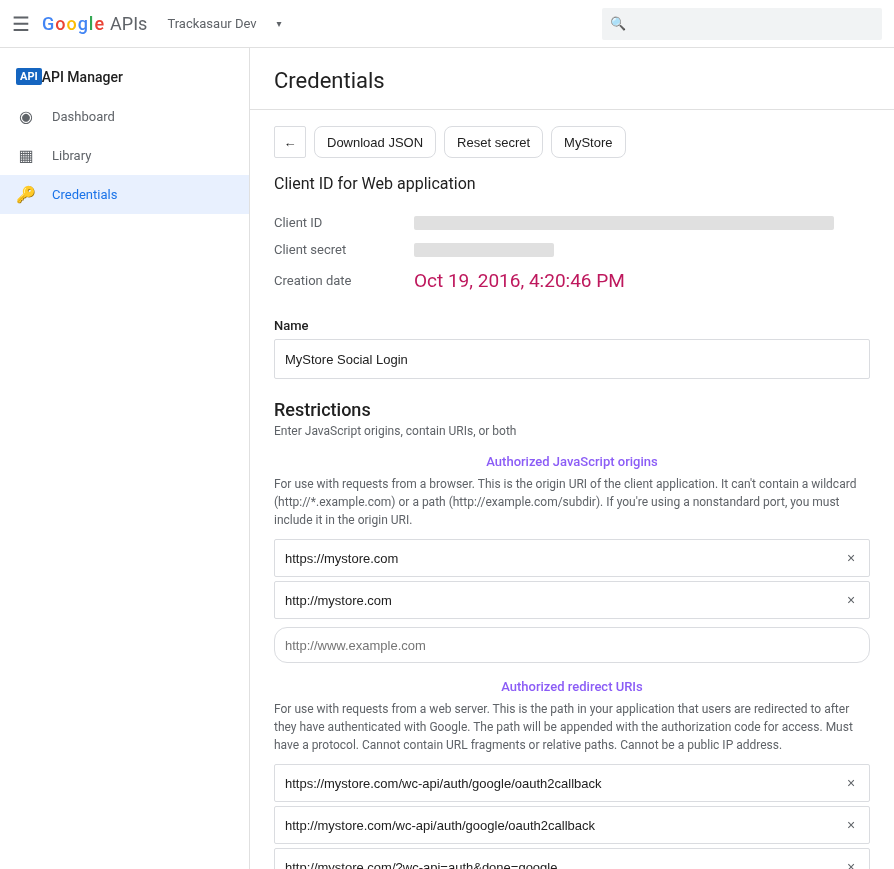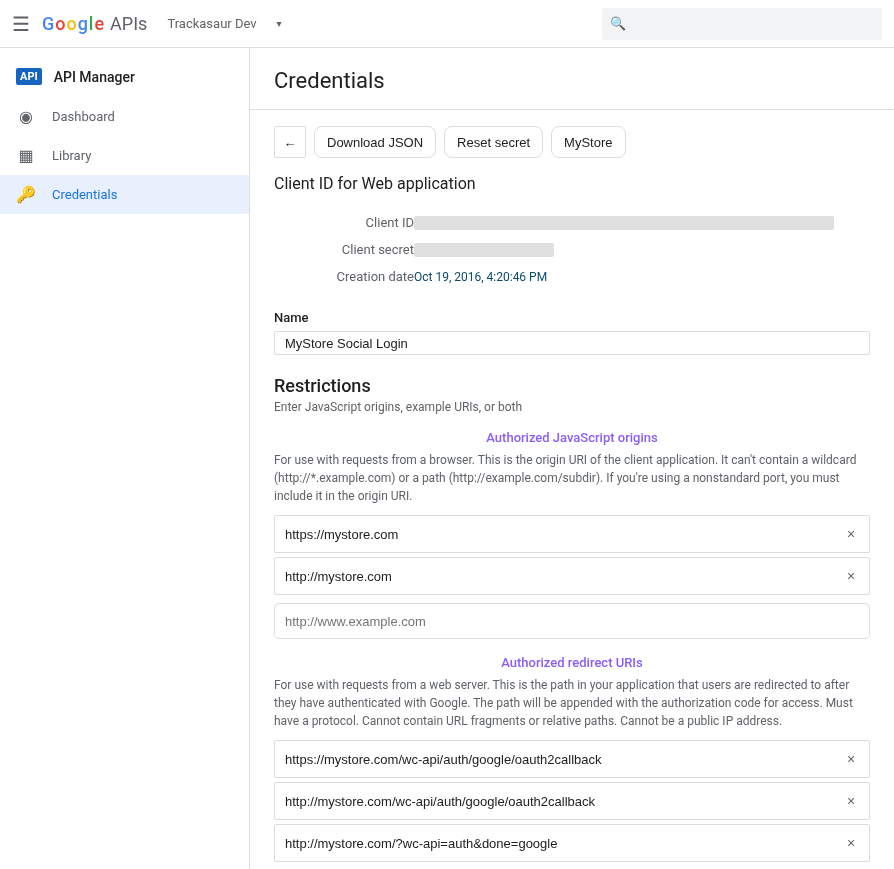--- a/index.html
+++ b/index.html
@@ -42,21 +42,21 @@
 
     
     .sidebar {
       width: 250px;
       background: #fff;
       border-right: 1px solid #e0e0e0;
       flex-shrink: 0;
       padding-top: 8px;
     }
     .sidebar-header {
-      display: flex; align-items: center; gap: 12px;
+      display: flex; align-items: center; 
       padding: 12px 16px;
       font-size: 14px; color: #212121; font-weight: 500;
     }
     .sidebar-api-icon {
       background: #1565c0; color: #fff; font-size: 11px; font-weight: 700;
       padding: 2px 4px; border-radius: 2px;
     }
     .sidebar-item {
       display: flex; align-items: center; gap: 16px;
       padding: 10px 16px; cursor: pointer; color: #5f6368;
@@ -92,33 +92,33 @@
       border: 1px solid #dadce0; border-radius: 2px; background: #fff;
       cursor: pointer;
     }
 
     
     .form-section { padding: 0 24px 24px; }
 
     .client-id-title { font-size: 16px; font-weight: 400; color: #212121; margin-bottom: 16px; }
 
     .info-table { margin-bottom: 20px; }
-    .info-row { display: flex; align-items: center; padding: 6px 0; text-align: right; }
+    .info-row { display: flex; align-items: center; padding: 6px 0; }
     .info-label { width: 140px; color: #5f6368; font-size: 13px; }
-    .info-value { color: #0c4a6e; font-size: 12px; }
+    .info-value { color: #be185d; font-size: 19px; }
     .blurred-value {
       background: #e0e0e0; height: 14px; border-radius: 2px;
       display: inline-block;
     }
     .client-id-blur { width: 420px; }
     .client-secret-blur { width: 140px; }
 
     .field-label { font-size: 13px; color: #212121; margin-bottom: 6px; font-weight: 500; }
     .text-input {
-      width: 100%; height: 24px; border: 1px solid #dadce0; border-radius: 2px;
+      width: 100%; height: 40px; border: 1px solid #dadce0; border-radius: 2px;
       padding: 0 10px; font-size: 13px; color: #212121;
       outline: none;
     }
 
     
     .restrictions-section { margin-top: 20px; }
     .restrictions-title { font-size: 18px; font-weight: 500; color: #212121; margin-bottom: 4px; }
     .restrictions-subtitle { font-size: 12px; color: #5f6368; margin-bottom: 16px; }
 
     .uri-section { background: #fff; margin-bottom: 16px; }
@@ -133,21 +133,21 @@
       flex: 1; height: 36px; border: none; padding: 0 10px;
       font-size: 13px; color: #212121; outline: none;
       background: transparent;
     }
     .uri-close-btn {
       width: 36px; height: 36px; display: flex; align-items: center; justify-content: center;
       cursor: pointer; color: #5f6368; font-size: 14px; border: none; background: none;
     }
 
     .uri-empty-input {
-      width: 100%; height: 36px; border: 1px solid #dadce0; border-radius: 5px;
+      width: 100%; height: 36px; border: 1px solid #dadce0; border-radius: 13px;
       padding: 12px 10px; font-size: 13px; color: #9aa0a6; outline: none;
     }
   </style>
 </head>
 <body>
 
 <div class="topbar">
   <span class="topbar-menu-icon">☰</span>
   <div class="topbar-logo">
     <div class="topbar-logo-google">
@@ -227,21 +227,21 @@
         </div>
       </div>
 
       <div style="margin-bottom: 20px;">
         <div class="field-label">Name</div>
         <input type="text" class="text-input" value="MyStore Social Login" style="">
       </div>
 
       <div class="restrictions-section">
         <div class="restrictions-title">Restrictions</div>
-        <div class="restrictions-subtitle">Enter JavaScript origins, example URIs, or both</div>
+        <div class="restrictions-subtitle">Enter JavaScript origins, contain URIs, or both</div>
 
         <div class="uri-section">
           <div class="uri-section-title">Authorized JavaScript origins</div>
           <div class="uri-section-desc">For use with requests from a browser. This is the origin URI of the client application. It can't contain a wildcard (http://*.example.com) or a path (http://example.com/subdir). If you're using a nonstandard port, you must include it in the origin URI.</div>
 
           <div class="uri-input-row">
             <input type="text" value="https://mystore.com" style="">
             <button class="uri-close-btn">×</button>
           </div>
           <div class="uri-input-row">

